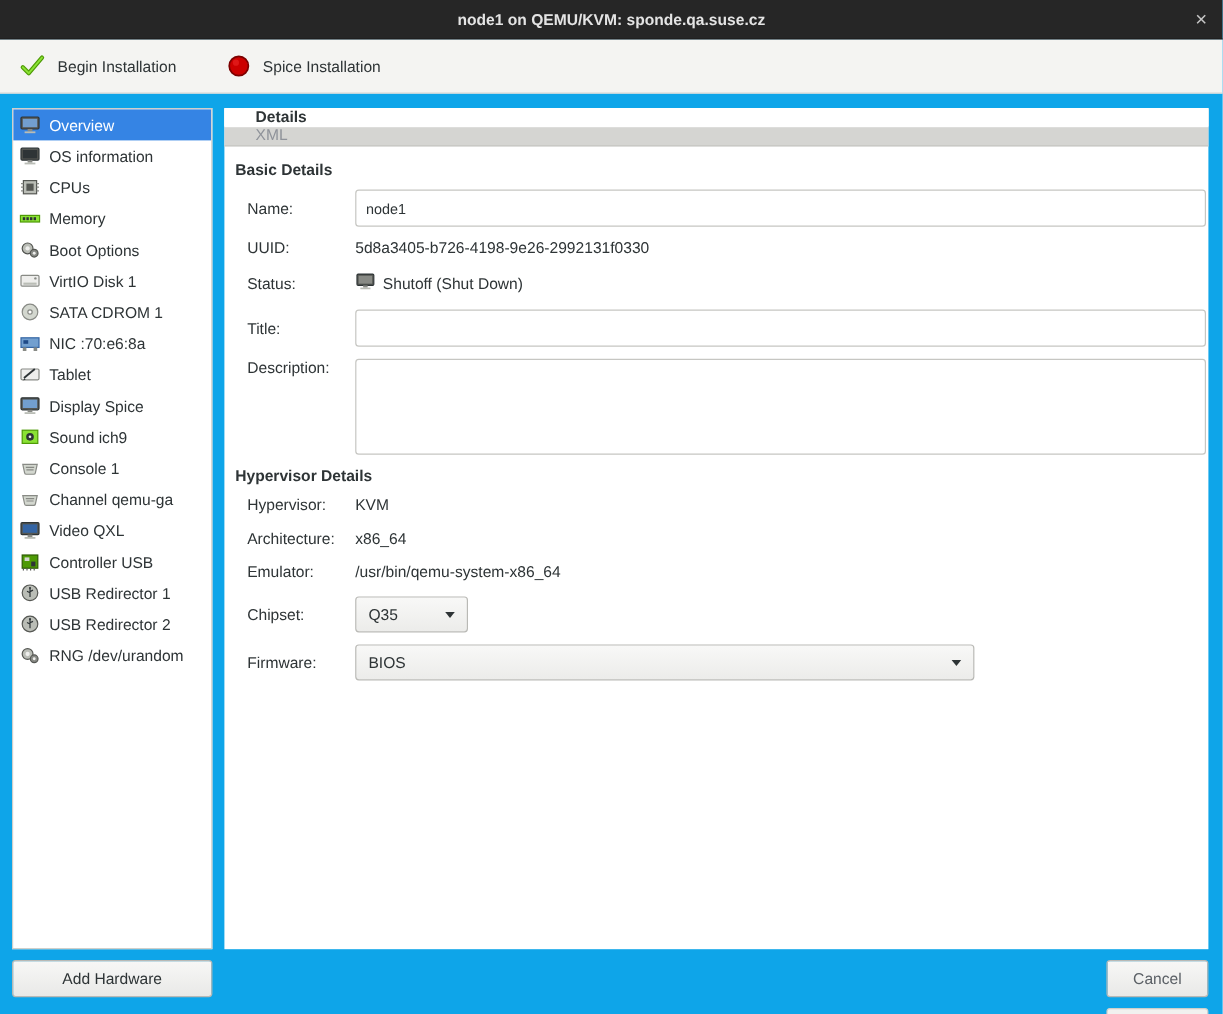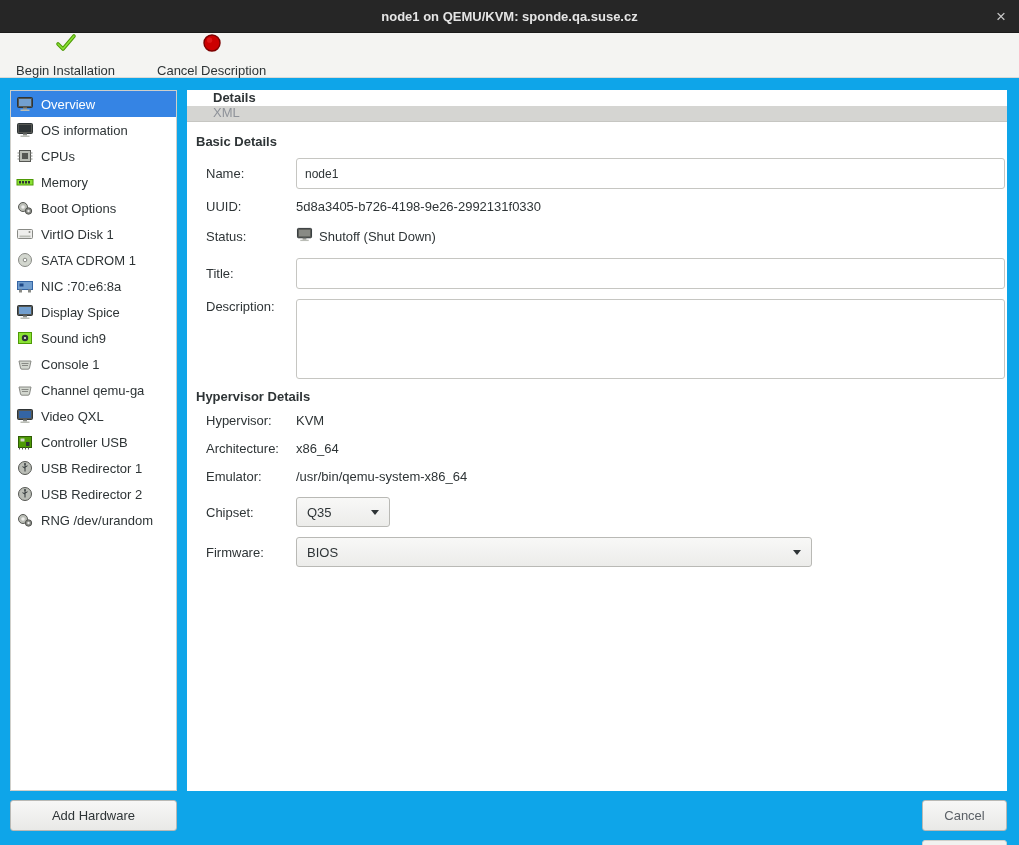--- a/index.html
+++ b/index.html
@@ -4,21 +4,21 @@
 <style>
   * { margin:0; padding:0; box-sizing:border-box; }
   body { font-family:"Liberation Sans","DejaVu Sans",sans-serif; font-size:13px; color:#2e3436; background:#ffffff; }
   .window { position:relative; width:1019px; height:845px; background:#0ea5e9; overflow:hidden; }
 
   .titlebar { position:absolute; left:0; top:0; width:100%; height:33px; background:#262626; border-bottom:1px solid #1b1b1b; display:flex; align-items:center; justify-content:center; }
   .titlebar .title { color:#e4e4e4; font-weight:700; font-size:13px; }
   .close-btn { position:absolute; right:13px; top:50%; transform:translateY(-50%); color:#c6c6c6; font-size:17px; line-height:1; cursor:pointer; }
 
   .toolbar { position:absolute; left:0; top:33px; width:100%; height:45px; background:#f4f4f2; border-bottom:1px solid #dadad7; display:flex; align-items:center; padding:0 8px; gap:26px; }
-  .tool-btn { display:flex; align-items:center; gap:10px; background:transparent; border:none; font-family:inherit; font-size:13px; color:#2e3436; padding:4px 8px; cursor:pointer;flex-direction:column; }
+  .tool-btn { display:flex; align-items:center; gap:10px; background:transparent; border:none; font-family:inherit; font-size:13px; color:#2e3436; padding:4px 8px; cursor:pointer; }
   .tool-btn .icon { display:flex; align-items:center; }
 
   .sidebar { position:absolute; left:10px; top:90px; width:167px; height:701px; background:#ffffff; border:1px solid #cfcfca; overflow:hidden; }
   .side-item { height:26px; display:flex; align-items:center; gap:7px; padding:0 5px; cursor:pointer; white-space:nowrap; }
   .side-item .icon { width:18px; height:16px; display:flex; align-items:center; justify-content:center; flex:none; }
   .side-item.selected { background:#3584e4; color:#ffffff; }
 
   .main { position:absolute; left:187px; top:90px; width:820px; height:701px; background:#ffffff; }
   .tabstrip { height:32px; background:#d5d5d2; display:flex; align-items:stretch; border-bottom:1px solid #c6c6c2;flex-direction:column; }
   .tab { display:flex; align-items:center; padding:0 26px; font-size:13px; color:#8f939a; cursor:pointer; }
@@ -68,21 +68,21 @@
         </span>
       <span>Begin Installation</span>
     </button>
     <button class="tool-btn">
       <span class="icon">
           <svg width="20" height="20" viewBox="0 0 20 20">
             <circle cx="10" cy="10" r="8" fill="#cc0000" stroke="#7c0000" stroke-width="1.4"></circle>
             <circle cx="7.6" cy="7.2" r="2.6" fill="#ef2929" opacity="0.55"></circle>
           </svg>
         </span>
-      <span>Cancel Description</span>
+      <span>Spice Installation</span>
     </button>
   </div>
 
   <div class="sidebar">
     <div class="side-item selected">
       <span class="icon">
           <svg width="18" height="16" viewBox="0 0 18 16">
             <rect x="1.5" y="1.5" width="15" height="10" rx="1" fill="#555753" stroke="#2e3436"></rect>
             <rect x="3" y="3" width="12" height="7" fill="#729fcf"></rect>
             <rect x="7" y="11.5" width="4" height="2" fill="#888a85"></rect>
@@ -157,20 +157,30 @@
     <div class="side-item">
       <span class="icon">
           <svg width="18" height="16" viewBox="0 0 18 16">
             <rect x="1.5" y="3.5" width="15" height="8" fill="#729fcf" stroke="#3465a4"></rect>
             <rect x="3.5" y="5.5" width="4" height="3" fill="#204a87"></rect>
             <rect x="3" y="11.5" width="3" height="3" fill="#888a85"></rect>
             <rect x="12" y="11.5" width="3" height="3" fill="#888a85"></rect>
           </svg>
         </span>
       <span class="lbl">NIC :70:e6:8a</span>
+    </div>
+    <div class="side-item">
+      <span class="icon">
+          <svg width="18" height="16" viewBox="0 0 18 16">
+            <rect x="1.5" y="3.5" width="15" height="9" rx="1" fill="#eeeeec" stroke="#888a85"></rect>
+            <path d="M4 11 L13 3.5" stroke="#2e3436" stroke-width="1.6"></path>
+            <path d="M4.2 11.2 l-0.8 1.8 2-0.8 z" fill="#2e3436"></path>
+          </svg>
+        </span>
+      <span class="lbl">Tablet</span>
     </div>
     <div class="side-item">
       <span class="icon">
           <svg width="18" height="16" viewBox="0 0 18 16">
             <rect x="1.5" y="1.5" width="15" height="10" rx="1" fill="#555753" stroke="#2e3436"></rect>
             <rect x="3" y="3" width="12" height="7" fill="#729fcf"></rect>
             <rect x="7" y="11.5" width="4" height="2" fill="#888a85"></rect>
             <rect x="4.5" y="13.5" width="9" height="1.5" fill="#babdb6"></rect>
           </svg>
         </span>

